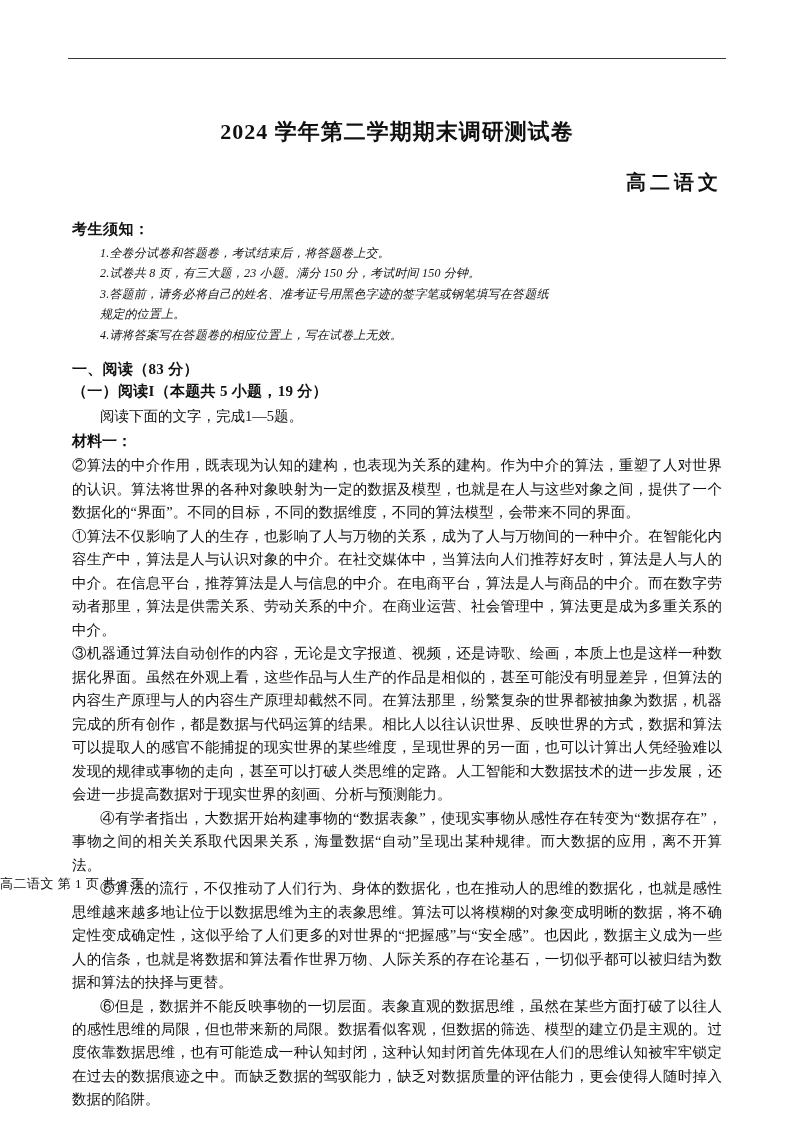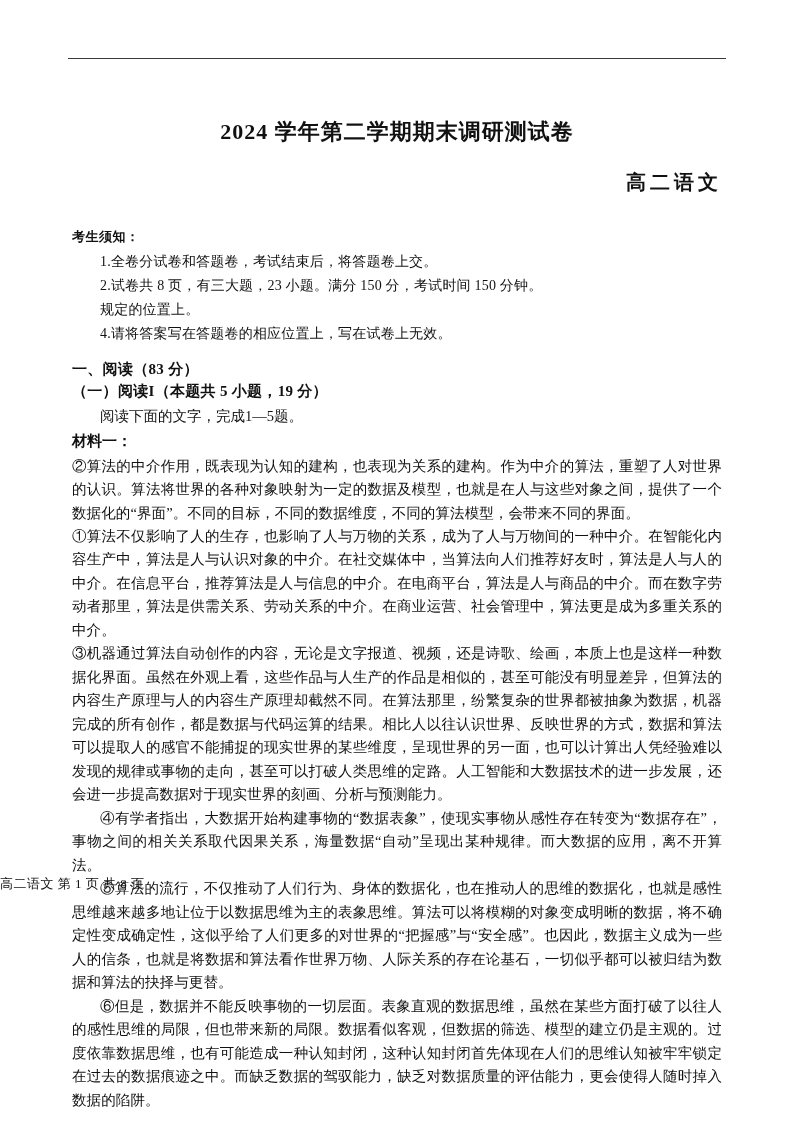--- a/index.html
+++ b/index.html
@@ -40,35 +40,36 @@
     line-height: 1.3;
   }
   .doc-subtitle {
     margin-top: 22px;
     text-align: right;
     font-size: 20px;
     font-weight: bold;
     letter-spacing: 4px;
   }
   .notice-head {
-    margin-top: 32px;
-    font-size: 13px;
+    margin-top: 24px;
+    font-size: 15px;
     font-weight: bold;
     letter-spacing: 0.5px;
   }
   .notice-list {
     margin: 4px 0 0 0;
     padding: 0;
     list-style: none;
   }
   .notice-list li {
-    font-size: 14px;
+    font-size: 12px;
     line-height: 1.72;
     text-indent: 28px;
     letter-spacing: 0.2px;
+    font-style: italic;
   }
   .notice-list li.cont {
     text-indent: 28px;
   }
   .section-head {
     margin-top: 14px;
     font-size: 15px;
     font-weight: bold;
     letter-spacing: 0.3px;
   }
@@ -116,20 +117,21 @@
 
   <div class="top-rule"></div>
 
   <div class="doc-title">2024 学年第二学期期末调研测试卷</div>
   <div class="doc-subtitle">高二语文</div>
 
   <div class="notice-head">考生须知：</div>
   <ul class="notice-list">
     <li>1.全卷分试卷和答题卷，考试结束后，将答题卷上交。</li>
     <li>2.试卷共 8 页，有三大题，23 小题。满分 150 分，考试时间 150 分钟。</li>
+    <li>3.答题前，请务必将自己的姓名、准考证号用黑色字迹的签字笔或钢笔填写在答题纸</li>
     <li class="cont">规定的位置上。</li>
     <li>4.请将答案写在答题卷的相应位置上，写在试卷上无效。</li>
   </ul>
 
   <div class="section-head">一、阅读（83 分）</div>
   <div class="sub-head">（一）阅读I（本题共 5 小题，19 分）</div>
   <div class="instruct">阅读下面的文字，完成1—5题。</div>
   <div class="material-label">材料一：</div>
 
   <p class="para">②算法的中介作用，既表现为认知的建构，也表现为关系的建构。作为中介的算法，重塑了人对世界的认识。算法将世界的各种对象映射为一定的数据及模型，也就是在人与这些对象之间，提供了一个数据化的“界面”。不同的目标，不同的数据维度，不同的算法模型，会带来不同的界面。</p>

